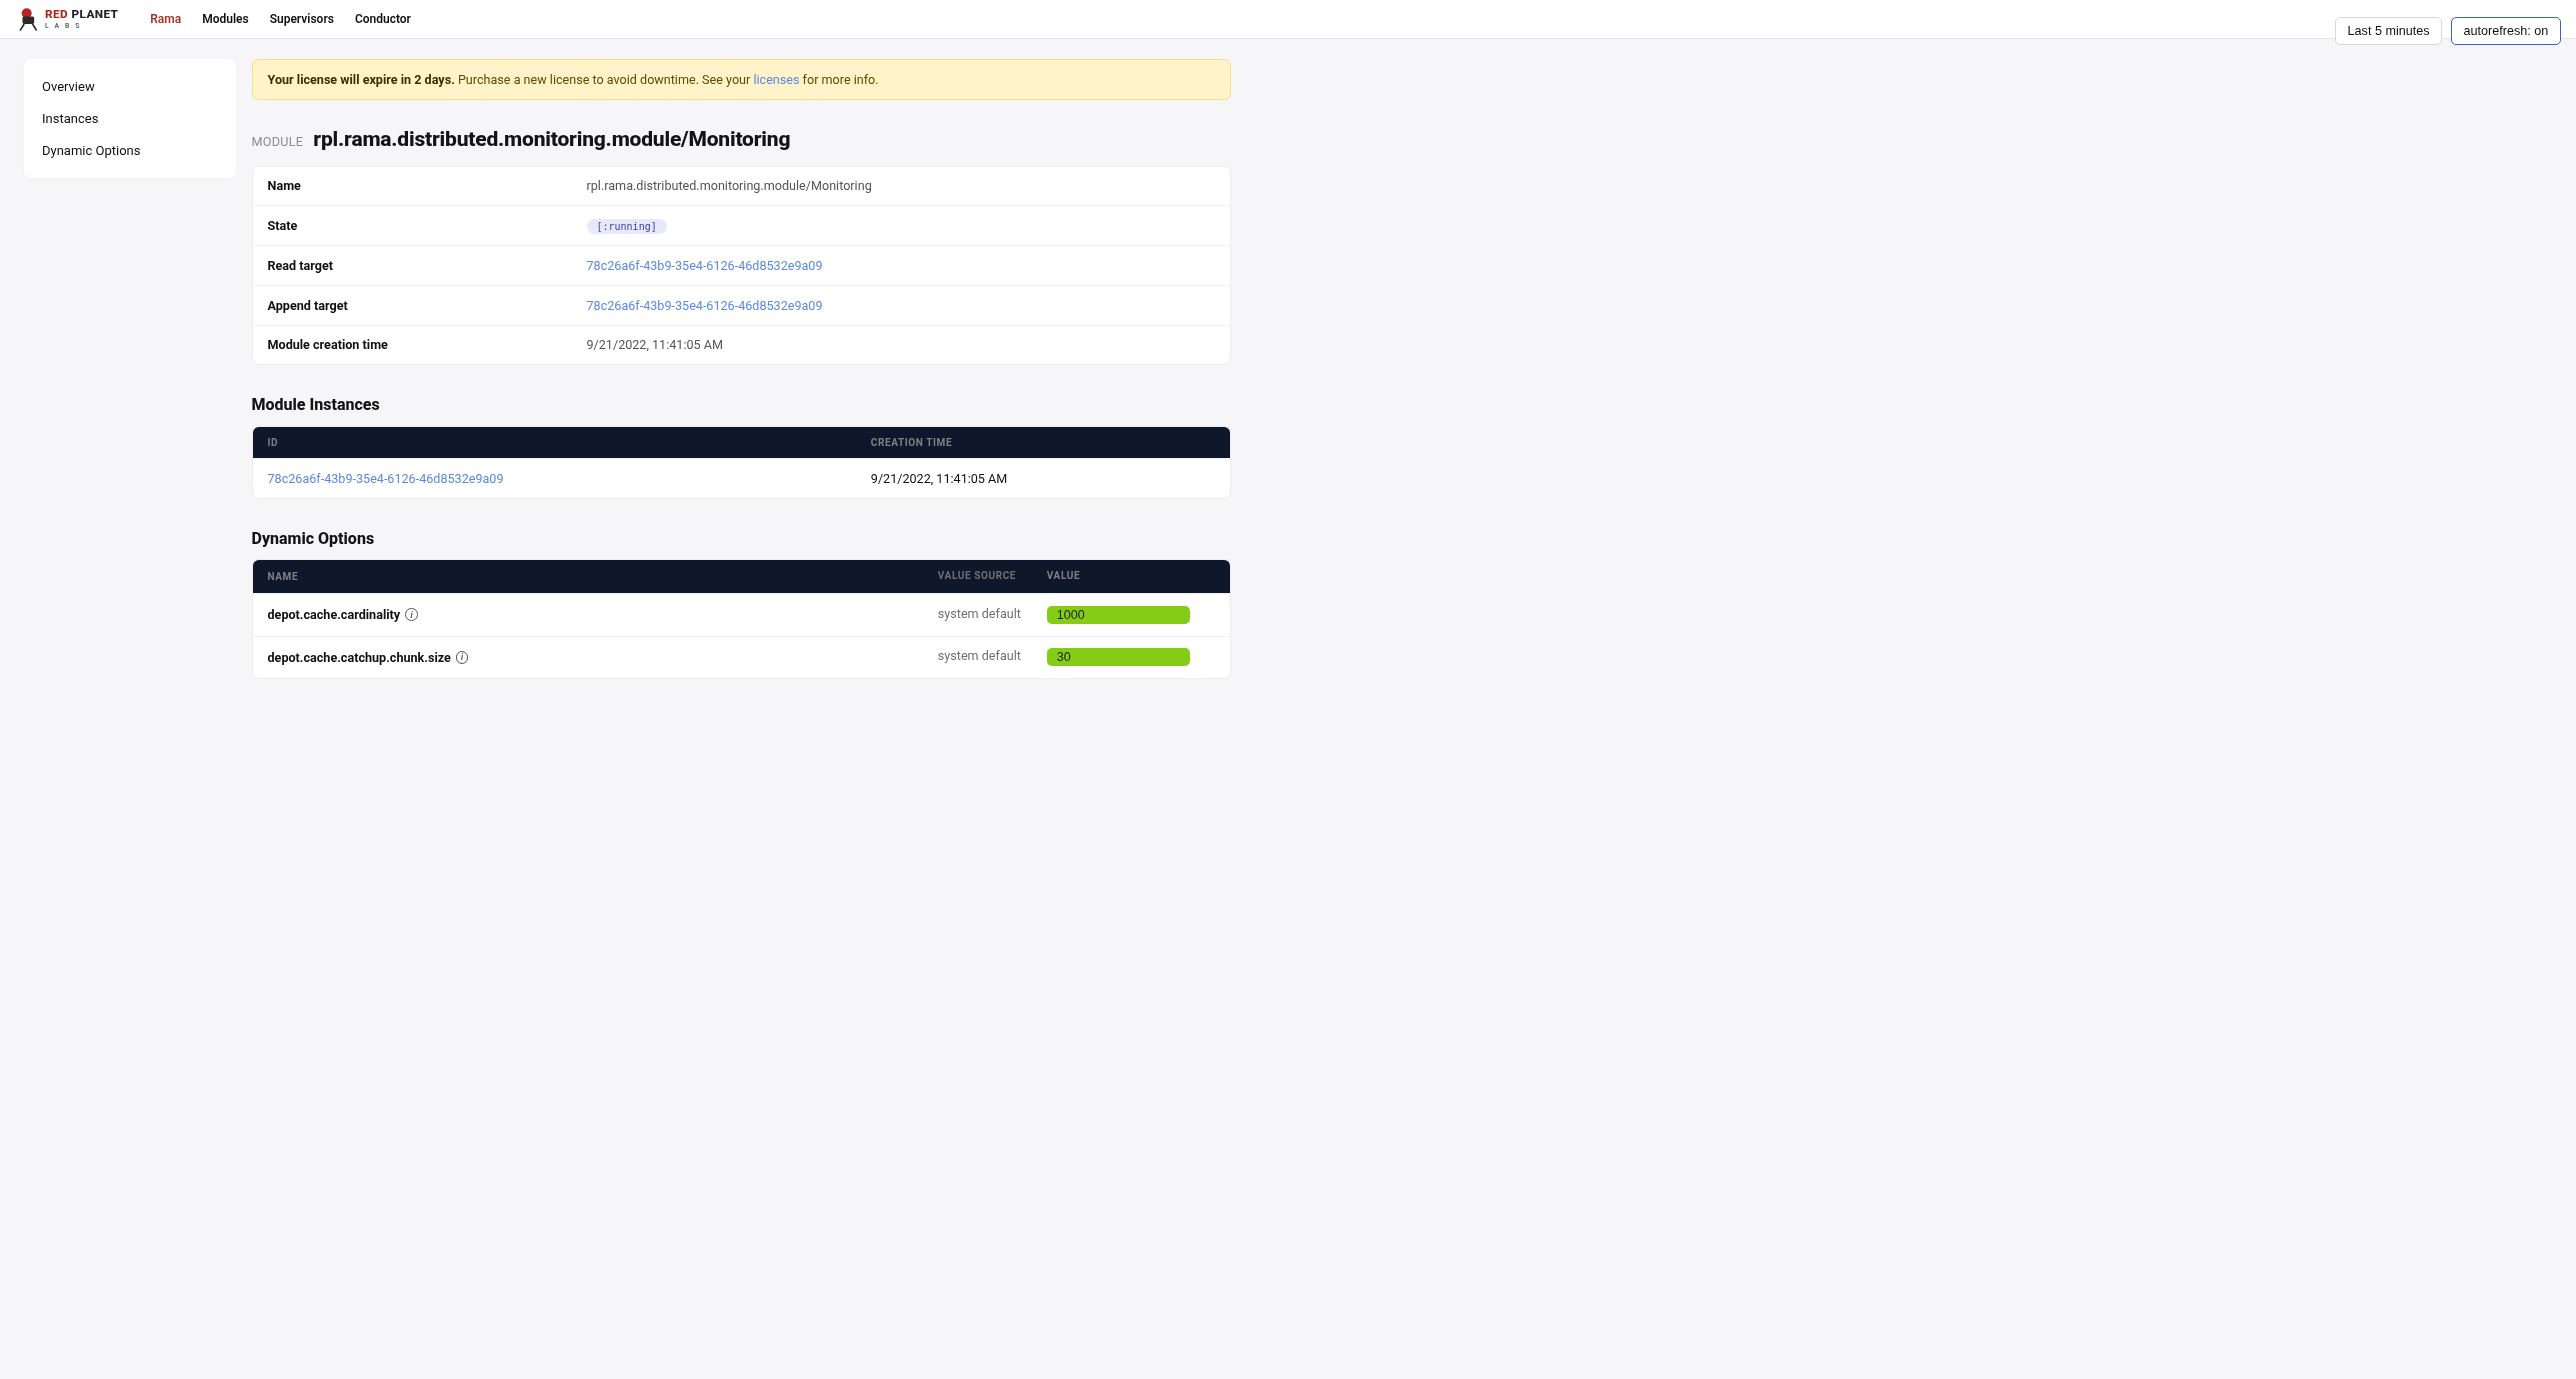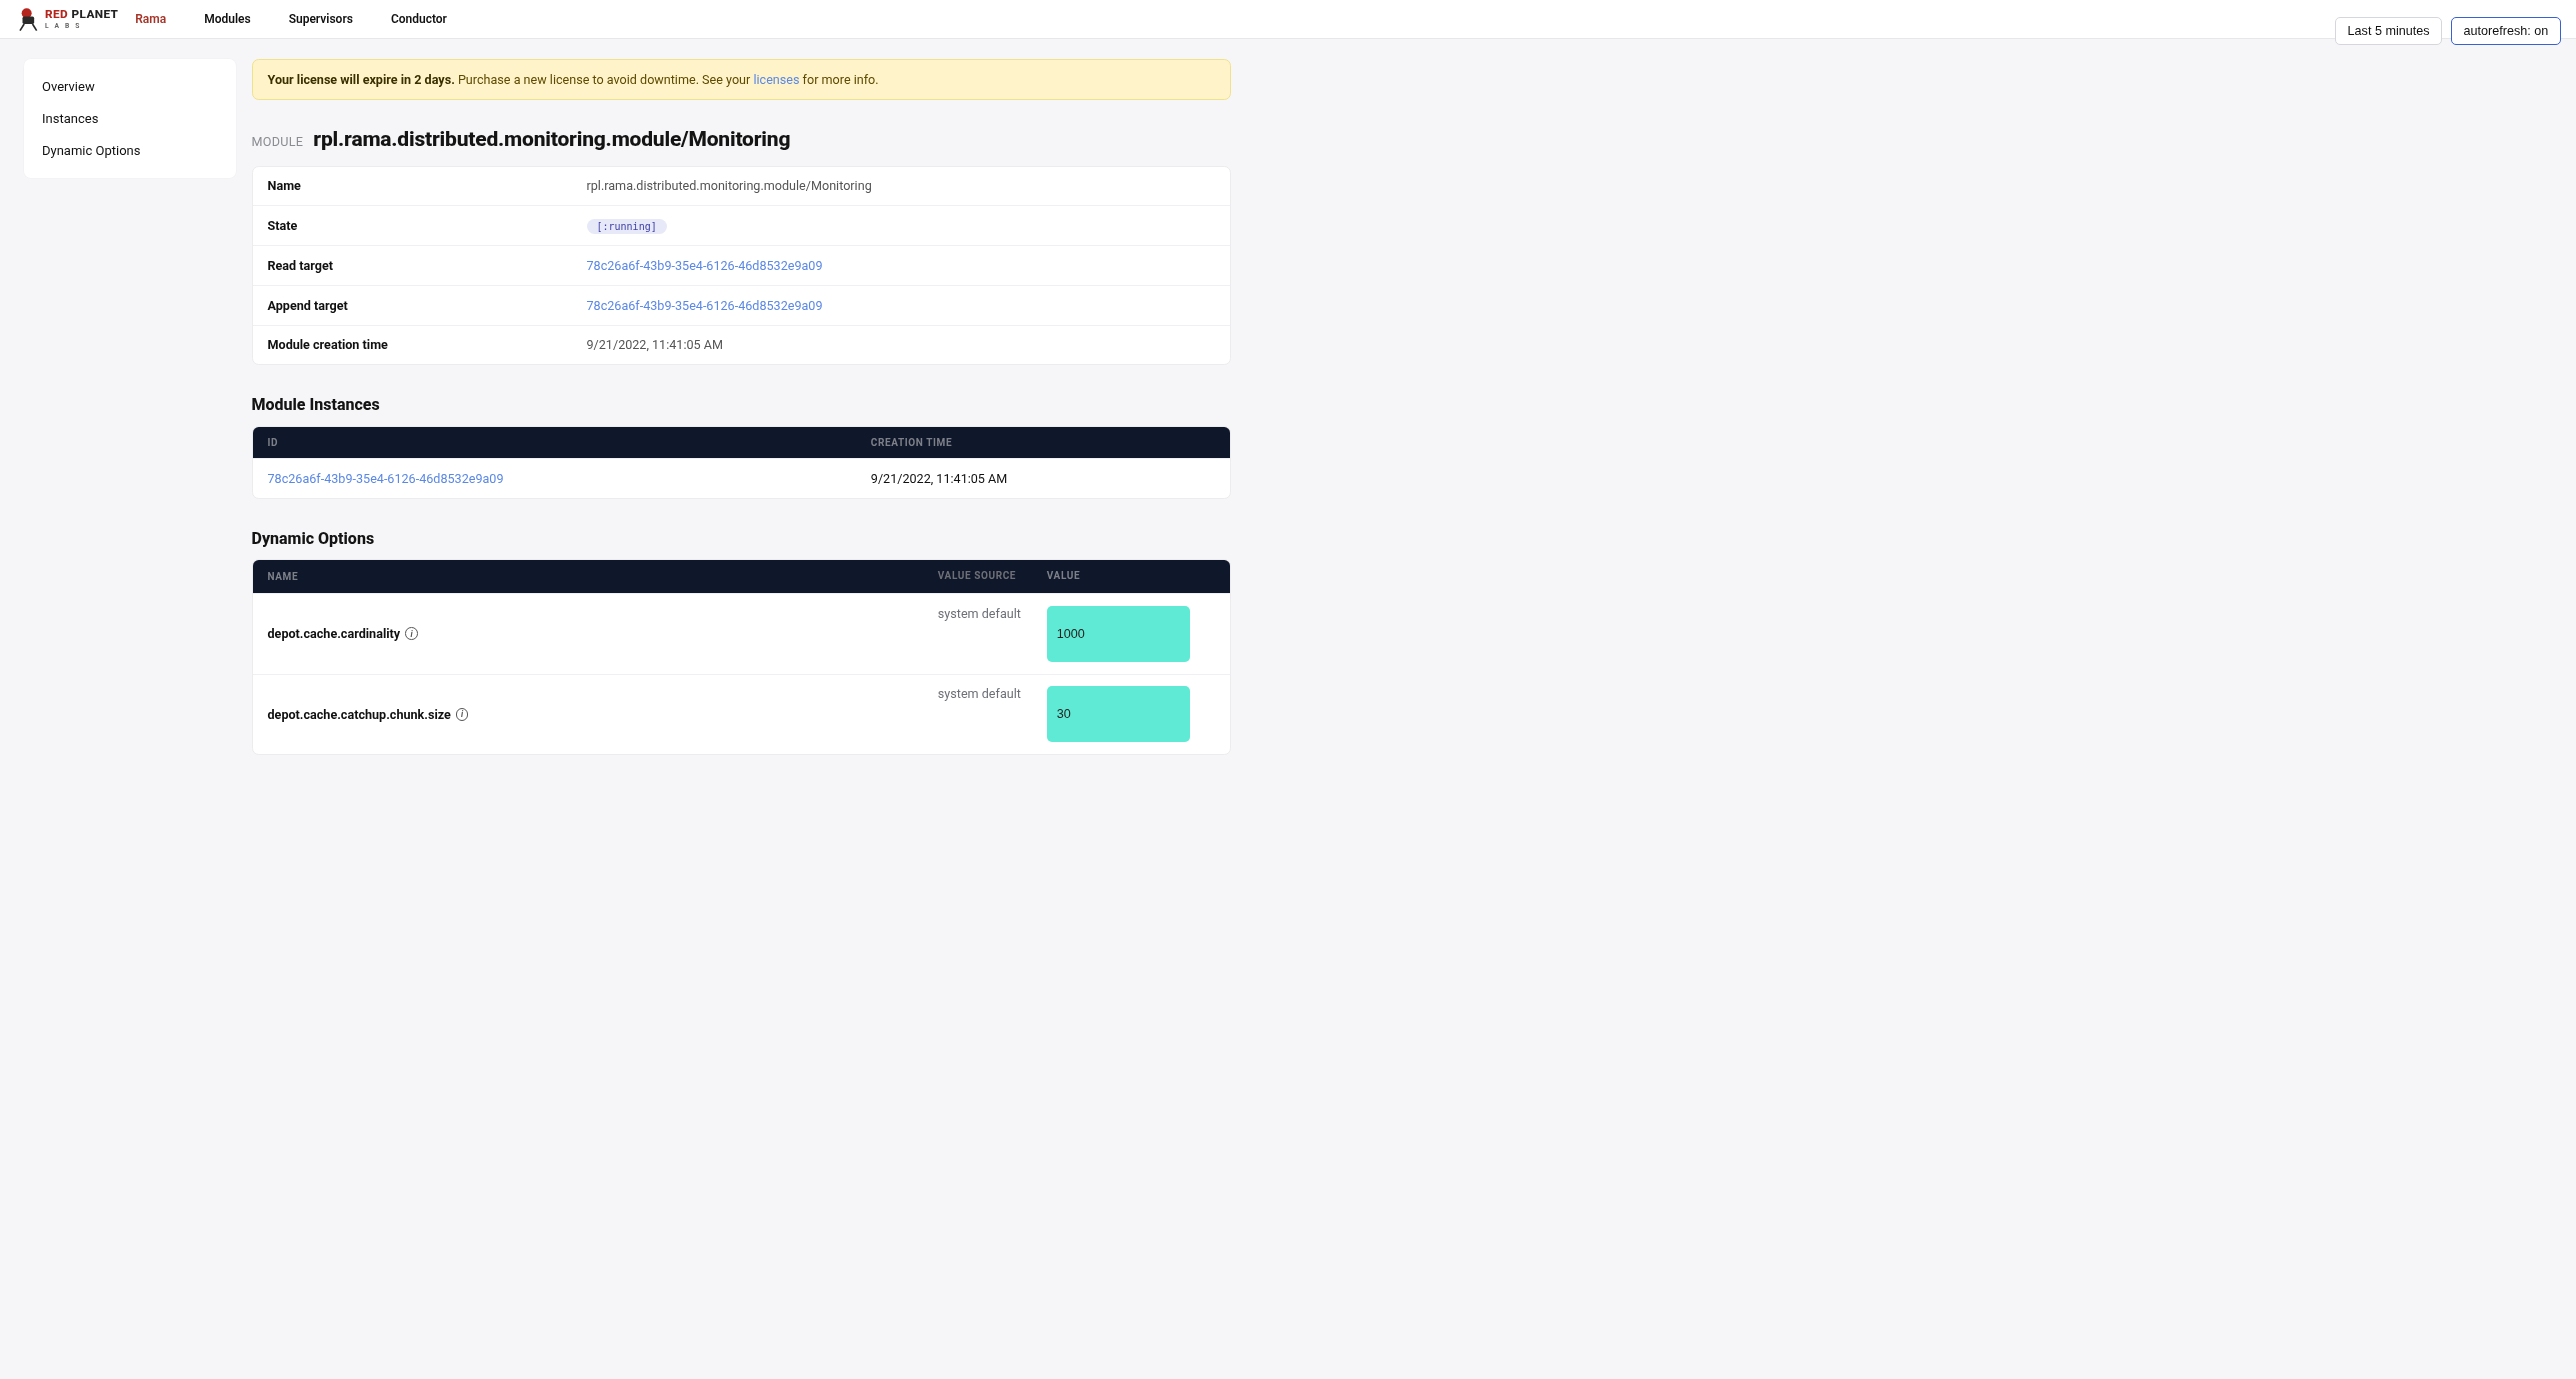--- a/index.html
+++ b/index.html
@@ -30,21 +30,21 @@
   display: inline-flex; align-items: center; justify-content: center;
 }
 .logo-text {
   display: flex; flex-direction: column; line-height: 1;
 }
 .logo-line1 { font-weight: 800; letter-spacing: 0.4px; font-size: 11.8px; }
 .logo-line1 .red { color: #b5251d; }
 .logo-line1 .planet { color: #222; }
 .logo-line2 { font-size: 6.7px; letter-spacing: 5.9px; color: #666; margin-top: 2.5px; font-weight: 700; }
 
-.nav-links { display: flex; align-items: center; gap: 38px; margin-left: 5px; }
+.nav-links { display: flex; align-items: center; gap: 21px; margin-left: 20px; }
 .nav-link { color: #111; font-weight: 600; font-size: 12px; cursor: pointer; }
 .nav-link.active { color: #a63428; }
 
 .topbar-right { margin-left: auto; display: flex; gap: 8.4px; margin-top: 24px; }
 .btn {
   background: #fff;
   border: 0.8px solid #d5d7dc;
   border-radius: 5px;
   padding: 5.9px 11.8px;
   font-size: 12.6px;
@@ -162,23 +162,23 @@
 
 .do .col-name { flex: 1; display: flex; align-items: center; gap: 5px; }
 .do .col-src  { width: 109px; color: #6e7077; }
 .do .col-val  { width: 168px; }
 
 .vs-label { font-size: 10px; line-height: 1.25; }
 
 .value-input {
   width: 143px;
   border: none;
-  background: #5eead4;
+  background: #84cc16;
   border-radius: 5px;
-  padding: 21px 10px;
+  padding: 2px 10px;
   font-size: 12.6px;
   color: #222;
 }
 
 .info-icon {
   display: inline-flex; align-items: center; justify-content: center;
   width: 12.6px; height: 12.6px;
   border: 1.1px solid #555; border-radius: 50%;
   font-size: 8.4px; font-weight: 700; color: #555;
   font-style: italic;

